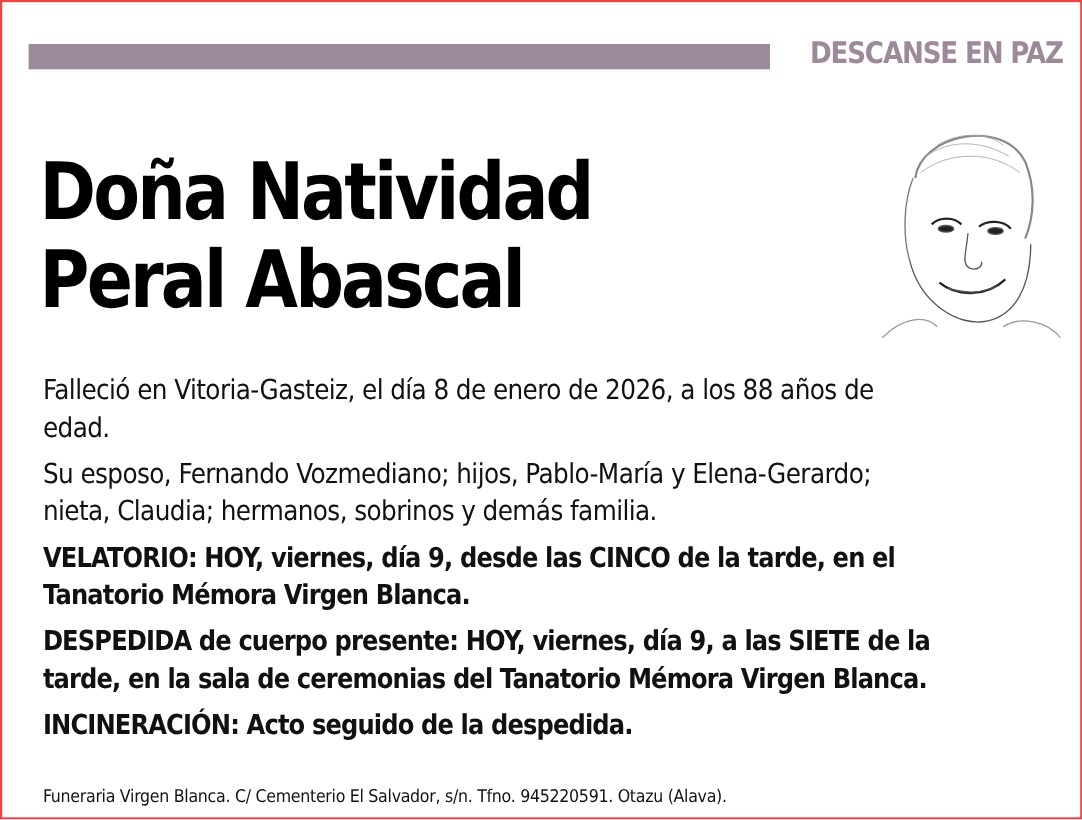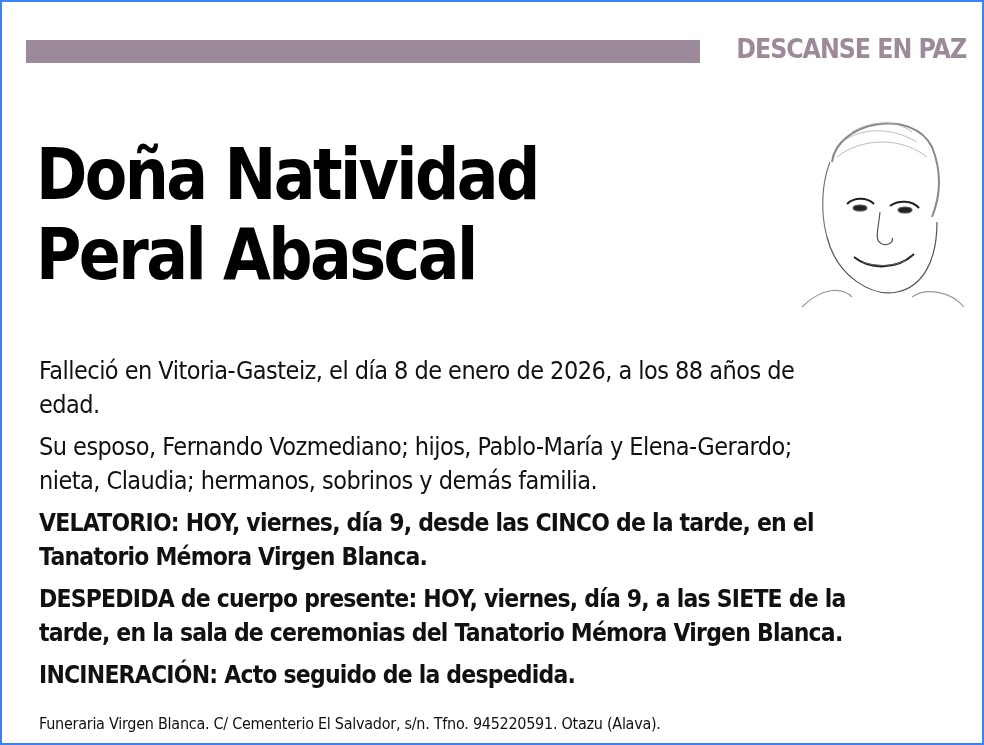--- a/index.html
+++ b/index.html
@@ -1,20 +1,20 @@
 <!DOCTYPE html>
 <html><head>
   <meta charset="utf-8">
   <style>
     html, body { margin: 0; padding: 0; background: #ffffff; }
     body { width: 984px; height: 745px; overflow: hidden; }
     .page {
       position: relative;
       width: 980px; height: 741px;
-      border: 2px solid #3b82f6;
+      border: 2px solid #ef4444;
       background: #ffffff;
       font-family: "DejaVu Sans", sans-serif;
       color: #111111;
     }
     .header-bar {
       position: absolute; left: 24px; top: 38px;
       width: 674px; height: 23px;
       background: #9c8a9a;
     }
     .header-label {
@@ -33,21 +33,21 @@
       letter-spacing: -3px;
       color: #000000;
       transform: scaleX(0.86); transform-origin: left top;
       white-space: nowrap;
     }
     .photo {
       position: absolute; left: 790px; top: 100px;
       width: 176px; height: 210px;
     }
     .content {
-      position: absolute; left: 37px; top: 352px; width: 920px;
+      position: absolute; left: 37px; top: 336px; width: 920px;
     }
     .para {
       margin: 0 0 8px 0;
       font-size: 25px; line-height: 34px;
       letter-spacing: -0.6px;
       white-space: nowrap;
       transform: scaleX(0.9); transform-origin: left top;
     }
     .para.bold { font-weight: bold; letter-spacing: -0.9px; transform: scaleX(0.88); }
     .footer {

